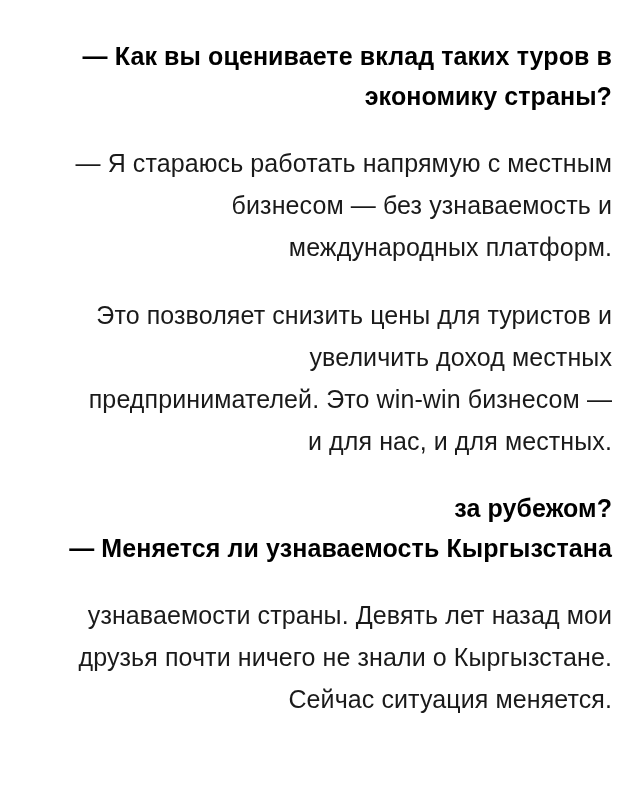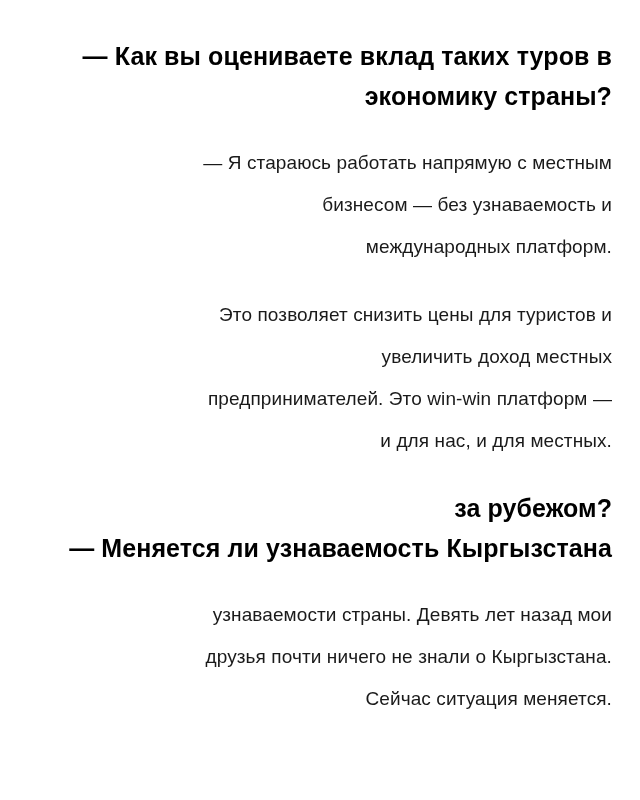--- a/index.html
+++ b/index.html
@@ -24,21 +24,21 @@
     white-space: nowrap;
   }
   .question {
     font-size: 25px;
     font-weight: 700;
     line-height: 40px;
     color: #000000;
     letter-spacing: 0.1px;
   }
   .answer {
-    font-size: 19px;
+    font-size: 25px;
     font-weight: 400;
     line-height: 42px;
     color: #1a1a1a;
     letter-spacing: 0.1px;
   }
 </style>
 </head>
 <body>
 
 <main class="article">
@@ -50,28 +50,28 @@
 
   <section class="block answer">
     <div class="line">— Я стараюсь работать напрямую с местным</div>
     <div class="line">бизнесом — без узнаваемость и</div>
     <div class="line">международных платформ.</div>
   </section>
 
   <section class="block answer">
     <div class="line">Это позволяет снизить цены для туристов и</div>
     <div class="line">увеличить доход местных</div>
-    <div class="line">предпринимателей. Это win-win платформ —</div>
+    <div class="line">предпринимателей. Это win-win бизнесом —</div>
     <div class="line">и для нас, и для местных.</div>
   </section>
 
   <section class="block question">
     <div class="line">за рубежом?</div>
     <div class="line">— Меняется ли узнаваемость Кыргызстана</div>
   </section>
 
   <section class="block answer">
     <div class="line">узнаваемости страны. Девять лет назад мои</div>
-    <div class="line">друзья почти ничего не знали о Кыргызстана.</div>
+    <div class="line">друзья почти ничего не знали о Кыргызстане.</div>
     <div class="line">Сейчас ситуация меняется.</div>
   </section>
 
 </main>
 
 </body></html>

